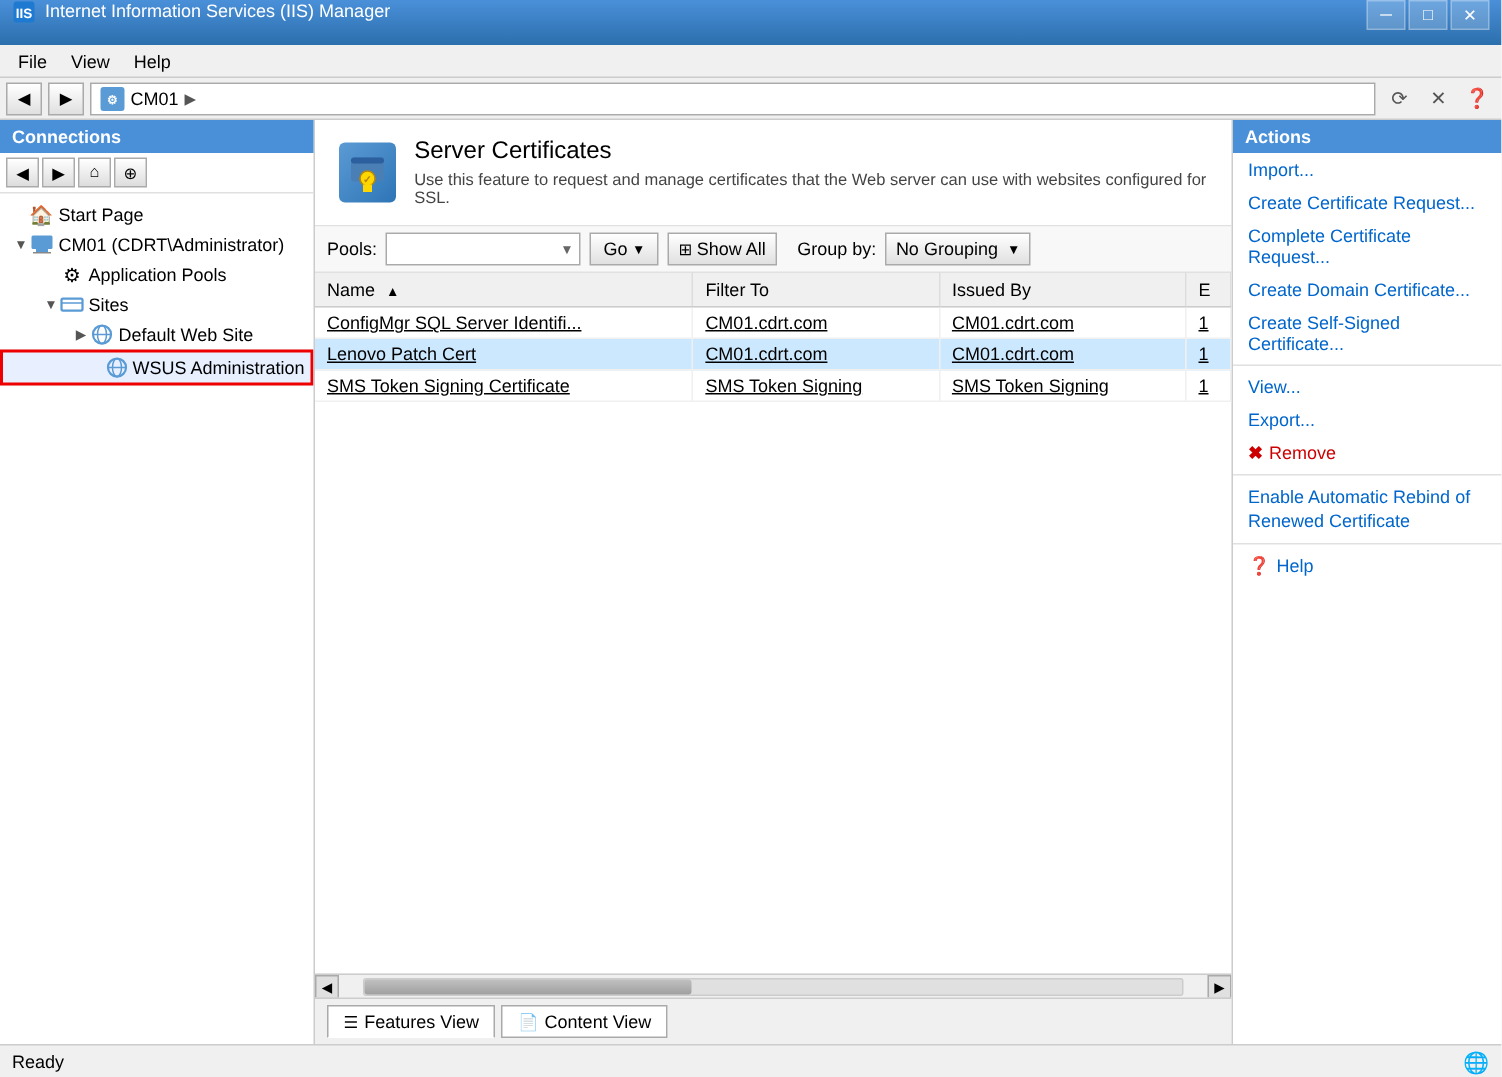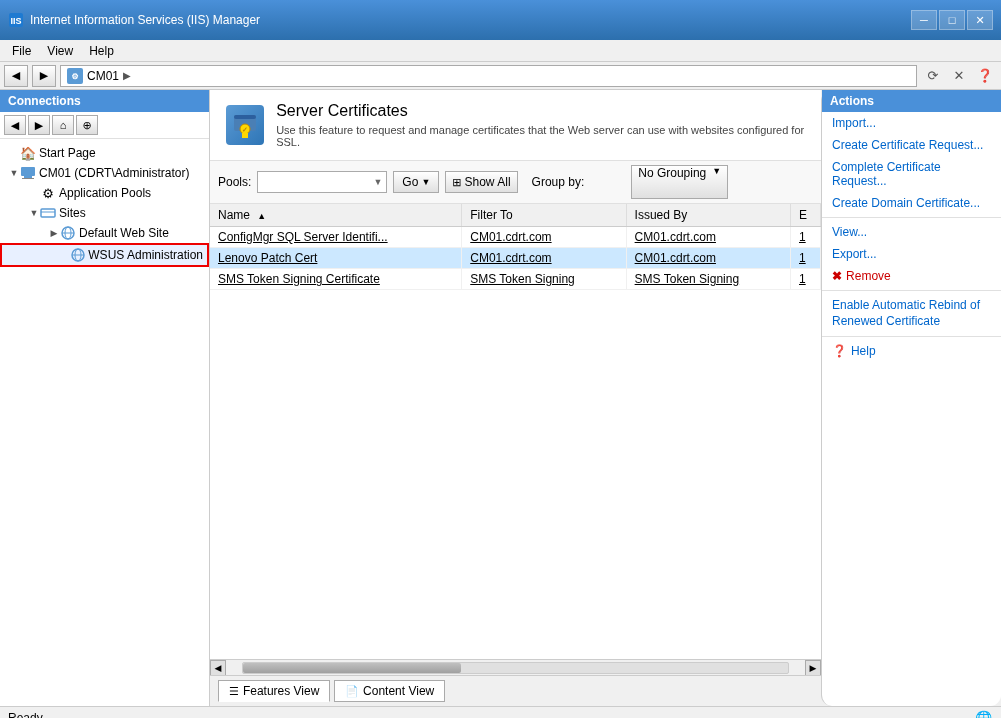--- a/index.html
+++ b/index.html
@@ -10,23 +10,23 @@
       width: 1001px;
       height: 718px;
       overflow: hidden;
     }
 
     
     .title-bar {
       background: linear-gradient(to bottom, #4a90d9, #2c6fad);
       color: white;
       display: flex;
-      align-items: center;
+      align-items: flex-start;
       padding: 0 8px;
-      height: 40px;
+      height: 30px;
       user-select: none;
     }
     .title-bar-icon {
       width: 16px;
       height: 16px;
       margin-right: 6px;
       display: flex; align-items: center; justify-content: center;
     }
     .title-bar-text {
       flex: 1;
@@ -229,25 +229,25 @@
     }
     .show-all-btn {
       height: 22px; padding: 0 6px;
       background: linear-gradient(to bottom, #fff, #e0e0e0);
       border: 1px solid #aaa;
       cursor: pointer; font-size: 12px;
       display: flex; align-items: center; gap: 3px;
     }
     .group-label { font-size: 12px; margin-left: 8px; }
     .group-select {
-      height: 34px; padding: 0 6px;
+      height: 22px; padding: 0 6px;
       background: linear-gradient(to bottom, #fff, #e0e0e0);
       border: 1px solid #aaa;
       cursor: pointer; font-size: 12px;
-      display: flex; gap: 6px; margin-left: 41px;
+      display: flex; align-items: center; gap: 6px;
     }
 
     
     .cert-table-wrapper {
       flex: 1;
       overflow: auto;
       position: relative;
     }
     .cert-table {
       width: 100%;
@@ -321,21 +321,20 @@
       border-bottom: 1px solid white;
     }
 
     
     .actions-panel {
       width: 180px;
       background: white;
       border-left: 1px solid #ccc;
       display: flex;
       flex-direction: column;
-      border-radius: 11px;
     }
     .actions-header {
       background: #4a90d9;
       color: white;
       padding: 4px 8px;
       font-size: 12px;
       font-weight: bold;
     }
     .action-item {
       display: flex;
@@ -601,20 +600,23 @@
     </div>
     <div class="action-item">
       <span>Create Certificate Request...</span>
     </div>
     <div class="action-item">
       <span>Complete Certificate Request...</span>
     </div>
     <div class="action-item">
       <span>Create Domain Certificate...</span>
     </div>
+    <div class="action-item">
+      <span>Create Self-Signed Certificate...</span>
+    </div>
 
     <div class="action-separator"></div>
 
     <div class="action-item">
       <span>View...</span>
     </div>
     <div class="action-item">
       <span>Export...</span>
     </div>
     <div class="action-item danger">

